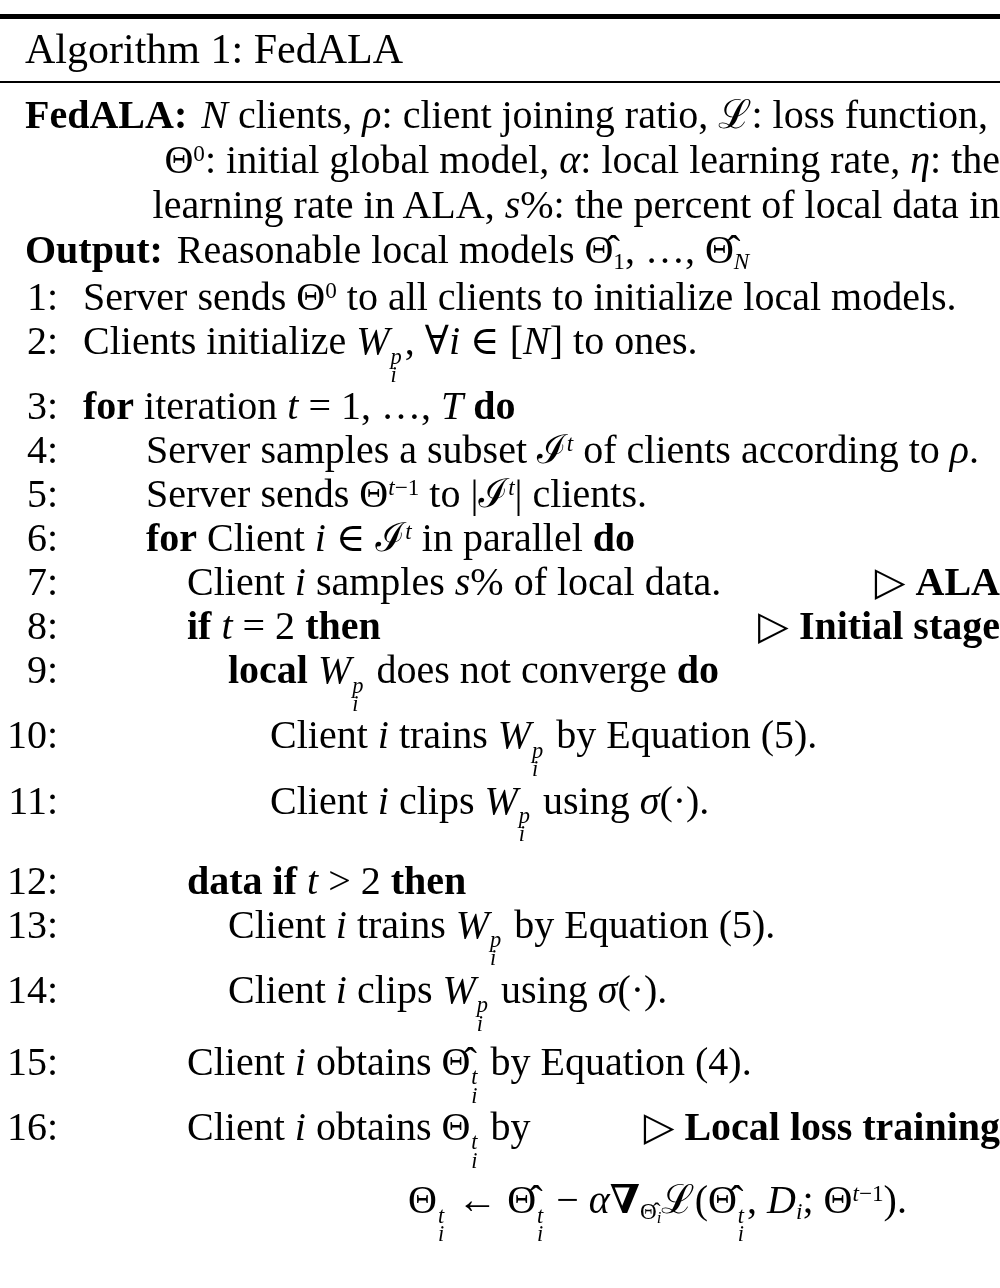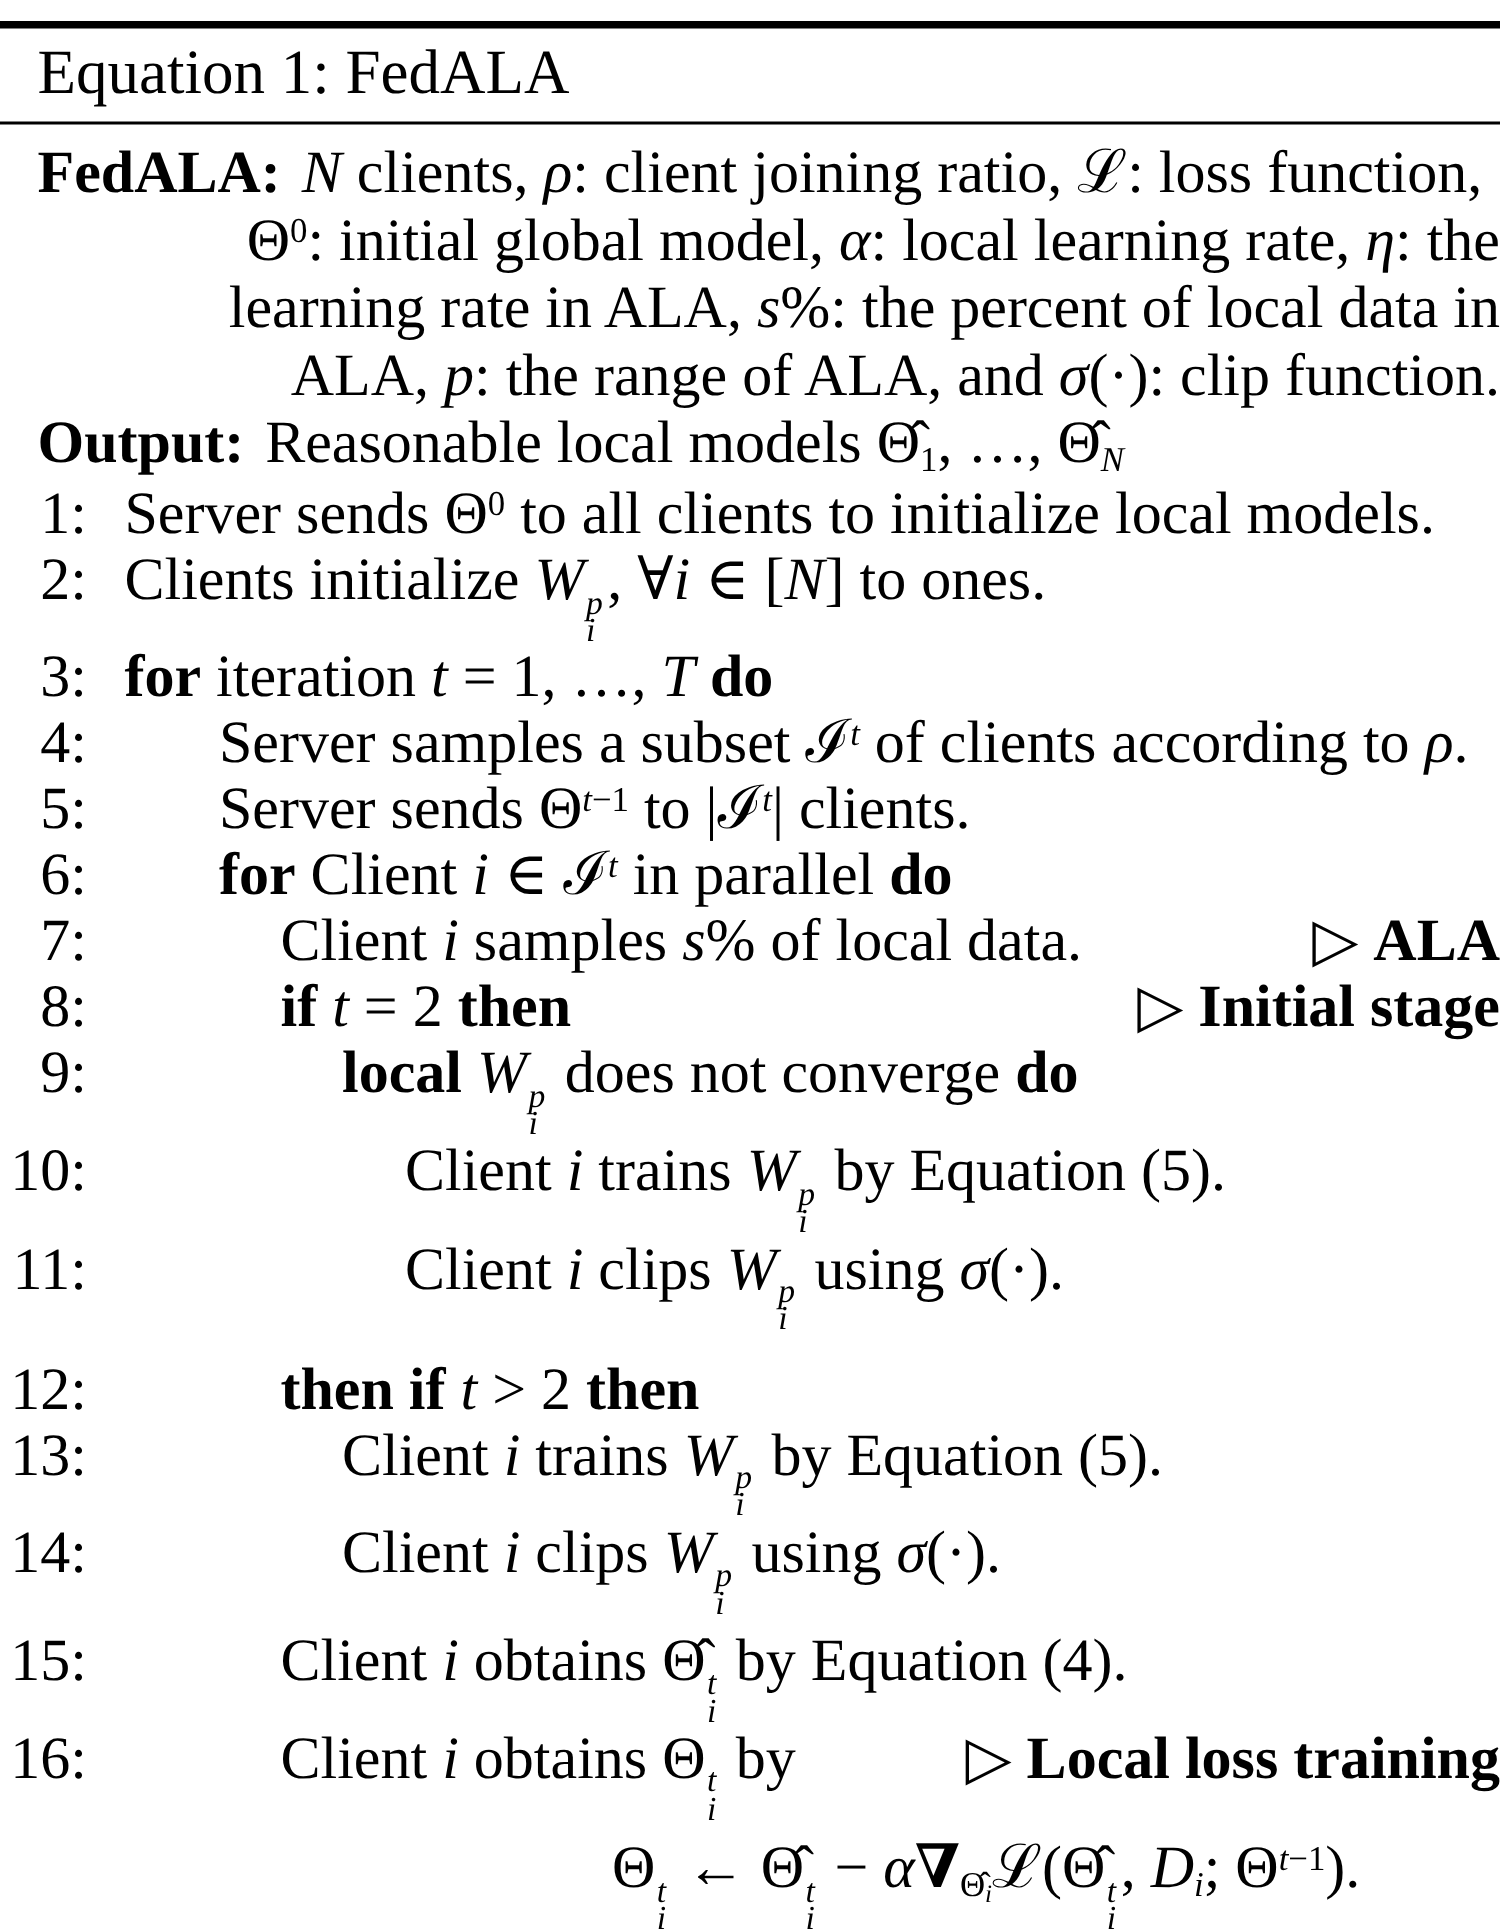--- a/index.html
+++ b/index.html
@@ -39,29 +39,28 @@
       font-size:56%;line-height:0.82;vertical-align:-0.42em;margin:0 3px 0 1px;}
   .ss span{display:block;}
 </style>
 </head>
 <body>
 
 <div class="page">
 
   <div class="rule-top"></div>
 
-  <div class="algo-title">Equation 1: FedALA</div>
+  <div class="algo-title">Algorithm 1: FedALA</div>
 
   <div class="rule-mid"></div>
 
   <div class="io-block">
     <div class="io-line io-first"><span class="io-label">FedALA:</span><span><i>N</i> clients, <i>ρ</i>: client joining ratio, ℒ: loss function,</span></div>
     <div class="io-line io-cont">Θ<sup>0</sup>: initial global model, <i>α</i>: local learning rate, <i>η</i>: the</div>
     <div class="io-line io-cont">learning rate in ALA, <i>s</i>%: the percent of local data in</div>
-    <div class="io-line io-cont">ALA, <i>p</i>: the range of ALA, and <i>σ</i>(·): clip function.</div>
   </div>
 
   <div class="io-line io-first"><span class="io-label">Output:</span><span>Reasonable local models Θ̂<sub>1</sub>, …, Θ̂<sub><i>N</i></sub></span></div>
 
   <div class="steps">
 
     <div class="step">
         <span class="num">1:</span>
         <span class="stmt ind0">Server sends Θ<sup>0</sup> to all clients to initialize local models.</span>
       </div>
@@ -125,21 +124,21 @@
     <div class="step">
         <span class="num">11:</span>
         <span class="stmt ind4">Client <i>i</i> clips <i>W</i><span class="ss">
             <span><i>p</i></span>
             <span><i>i</i></span>
           </span> using <i>σ</i>(·).</span>
       </div>
 
     <div class="step gap-lg">
         <span class="num">12:</span>
-        <span class="stmt ind2"><b>then if</b> <i>t</i> &gt; 2 <b>then</b></span>
+        <span class="stmt ind2"><b>data if</b> <i>t</i> &gt; 2 <b>then</b></span>
       </div>
 
     <div class="step">
         <span class="num">13:</span>
         <span class="stmt ind3">Client <i>i</i> trains <i>W</i><span class="ss">
             <span><i>p</i></span>
             <span><i>i</i></span>
           </span> by Equation (5).</span>
       </div>
 

